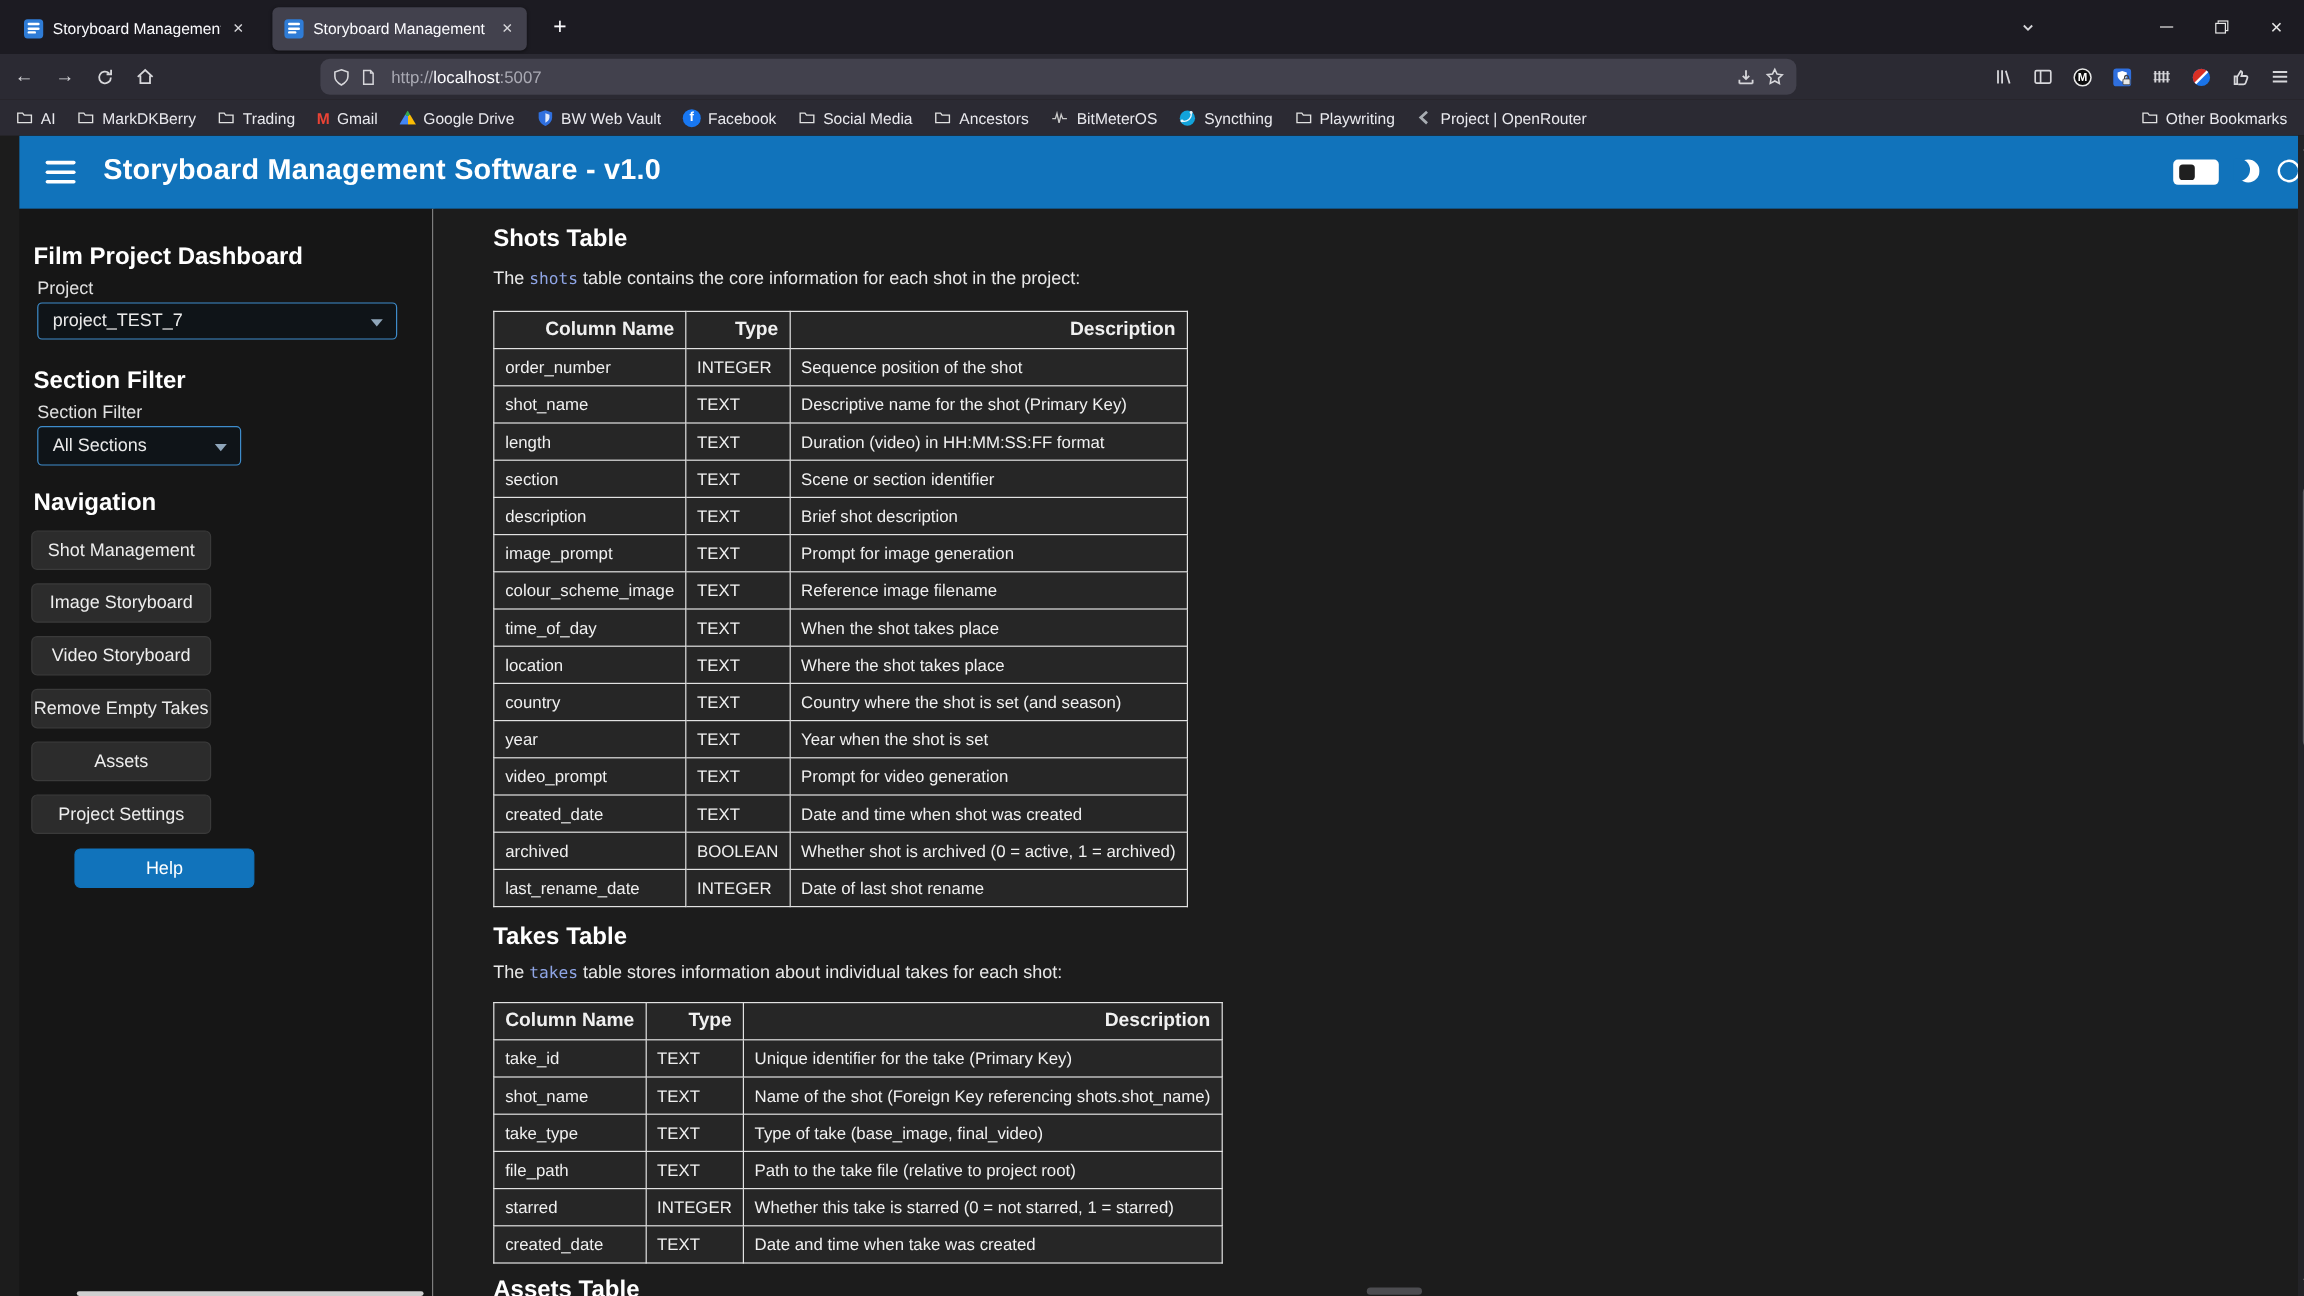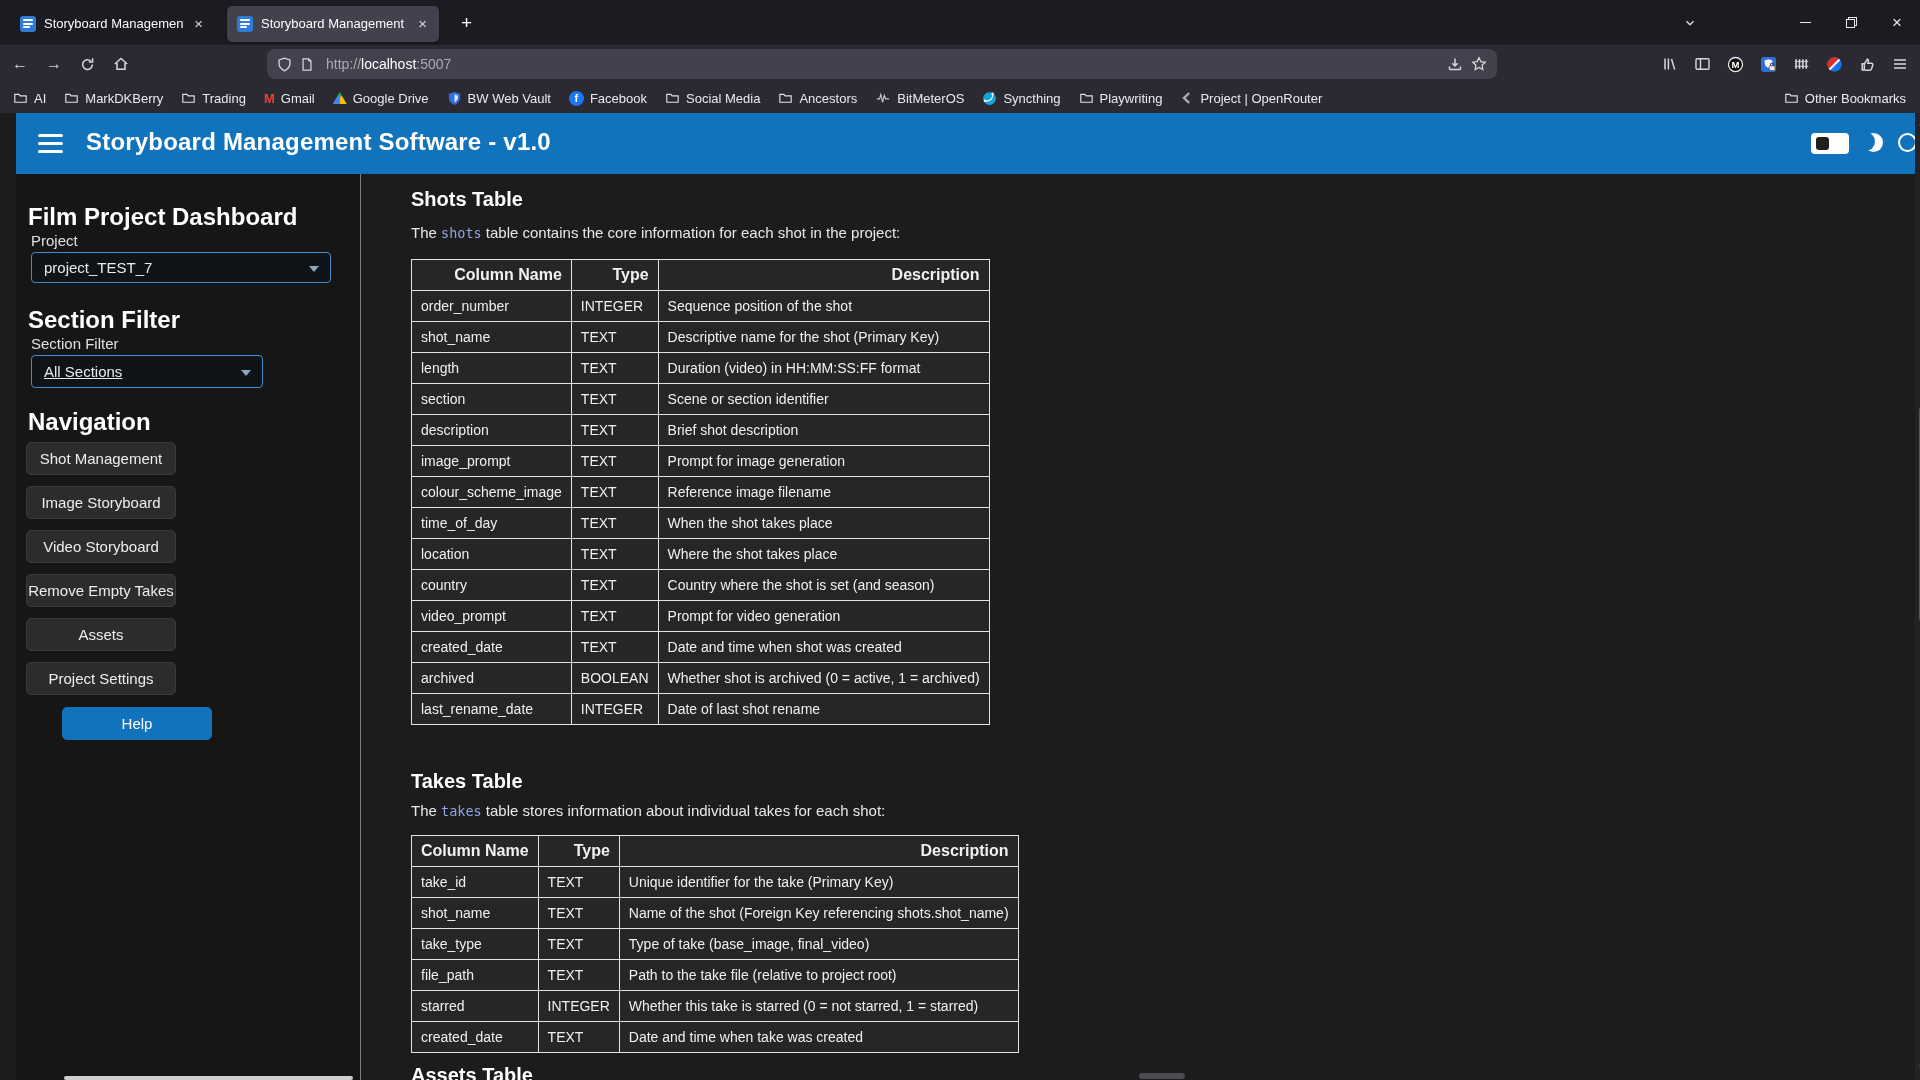--- a/index.html
+++ b/index.html
@@ -54,21 +54,21 @@
   .burger i:nth-child(1){ top:0; } .burger i:nth-child(2){ top:8px; } .burger i:nth-child(3){ top:16px; }
   .apptitle { position:absolute; left:70px; top:15px; color:#fff; font-size:24px; font-weight:600; letter-spacing:.2px; }
   .toggle { position:absolute; left:1795px; top:20px; width:38px; height:21px; background:#fff; border-radius:4px; }
   .toggle i { position:absolute; left:5px; top:4px; width:13px; height:13px; background:#1f1f1f; border-radius:3px; }
   .moonwrap { position:absolute; left:1845px; top:19px; width:22px; height:22px; overflow:hidden; }
   .moon { position:absolute; right:0; top:1px; width:19px; height:19px; border-radius:50%; background:#fff; }
   .moon::after { content:""; position:absolute; left:-8px; top:-1px; width:19px; height:19px; border-radius:50%; background:#1173bb; }
   .ring { position:absolute; left:1882px; top:20px; width:19px; height:19px; border:2.6px solid #fff; border-radius:50%; }
 
   .sidebar { position:absolute; left:0; top:61px; width:345px; height:906px; background:#161616; border-right:1px solid #7d7d7d; }
-  .sb-h { position:absolute; left:12px; color:#fff; font-size:24px; font-weight:bold; }
+  .sb-h { position:absolute; left:12px; color:#fff; font-size:20px; font-weight:bold; }
   .sb-label { position:absolute; left:15px; color:#e0e0e0; font-size:15px; }
   .sel { position:absolute; left:15px; background:#0f1418; border:1px solid #3e8ccb; border-radius:4px; color:#eaeaea; font-size:15px; display:flex; align-items:center; padding:0 12px; }
   .sel .caret { position:absolute; right:11px; top:50%; margin-top:-2px; width:0; height:0; border-left:5px solid transparent; border-right:5px solid transparent; border-top:6px solid #8fa6ba; }
   .navbtn { position:absolute; left:10px; width:150px; height:33px; background:#2c2c2c; border:1px solid #3a3a3a; border-radius:5px; color:#ededed; font-size:15px; display:flex; align-items:center; justify-content:center; }
   .navbtn.help { background:#1173bb; border-color:#1173bb; color:#fff; }
 
   .main { position:absolute; left:346px; top:61px; width:1553px; height:906px; background:#1c1c1c; }
   .m-h { position:absolute; color:#fff; font-size:20px; font-weight:bold; }
   .m-p { position:absolute; color:#e8e8e8; font-size:15px; }
   .m-p code { font-family:"DejaVu Sans Mono",monospace; font-size:13.5px; color:#8fa5e5; }
@@ -353,21 +353,21 @@
 
     <div class="sidebar"></div>
     <div class="sb-h" style="top:90px;">Film Project Dashboard</div>
     <div class="sb-label" style="top:119px;">Project</div>
     <div class="sel" style="top:139px; width:300px; height:31px;">
       <span>project_TEST_7</span>
       <span class="caret"></span>
     </div>
     <div class="sb-h" style="top:193px;">Section Filter</div>
     <div class="sb-label" style="top:222px;">Section Filter</div>
-    <div class="sel" style="top:242px; width:232px; height:33px;text-decoration:underline;">
+    <div class="sel" style="top:242px; width:170px; height:33px;">
       <span>All Sections</span>
       <span class="caret"></span>
     </div>
     <div class="sb-h" style="top:295px;">Navigation</div>
     <div class="navbtn" style="top:329px;">Shot Management</div>
     <div class="navbtn" style="top:373px;">Image Storyboard</div>
     <div class="navbtn" style="top:417px;">Video Storyboard</div>
     <div class="navbtn" style="top:461px;">Remove Empty Takes</div>
     <div class="navbtn" style="top:505px;">Assets</div>
     <div class="navbtn" style="top:549px;">Project Settings</div>
@@ -429,20 +429,25 @@
             <td>location</td>
             <td>TEXT</td>
             <td>Where the shot takes place</td>
           </tr>
           <tr>
             <td>country</td>
             <td>TEXT</td>
             <td>Country where the shot is set (and season)</td>
           </tr>
           <tr>
+            <td>year</td>
+            <td>TEXT</td>
+            <td>Year when the shot is set</td>
+          </tr>
+          <tr>
             <td>video_prompt</td>
             <td>TEXT</td>
             <td>Prompt for video generation</td>
           </tr>
           <tr>
             <td>created_date</td>
             <td>TEXT</td>
             <td>Date and time when shot was created</td>
           </tr>
           <tr>

